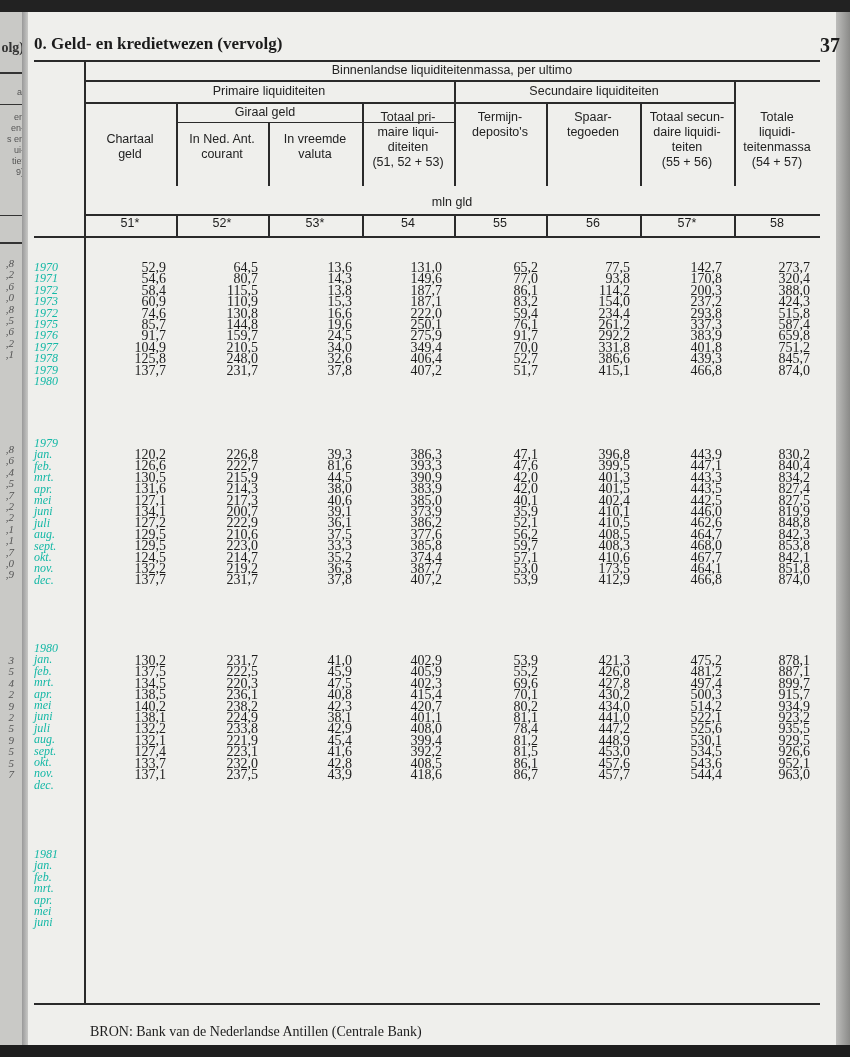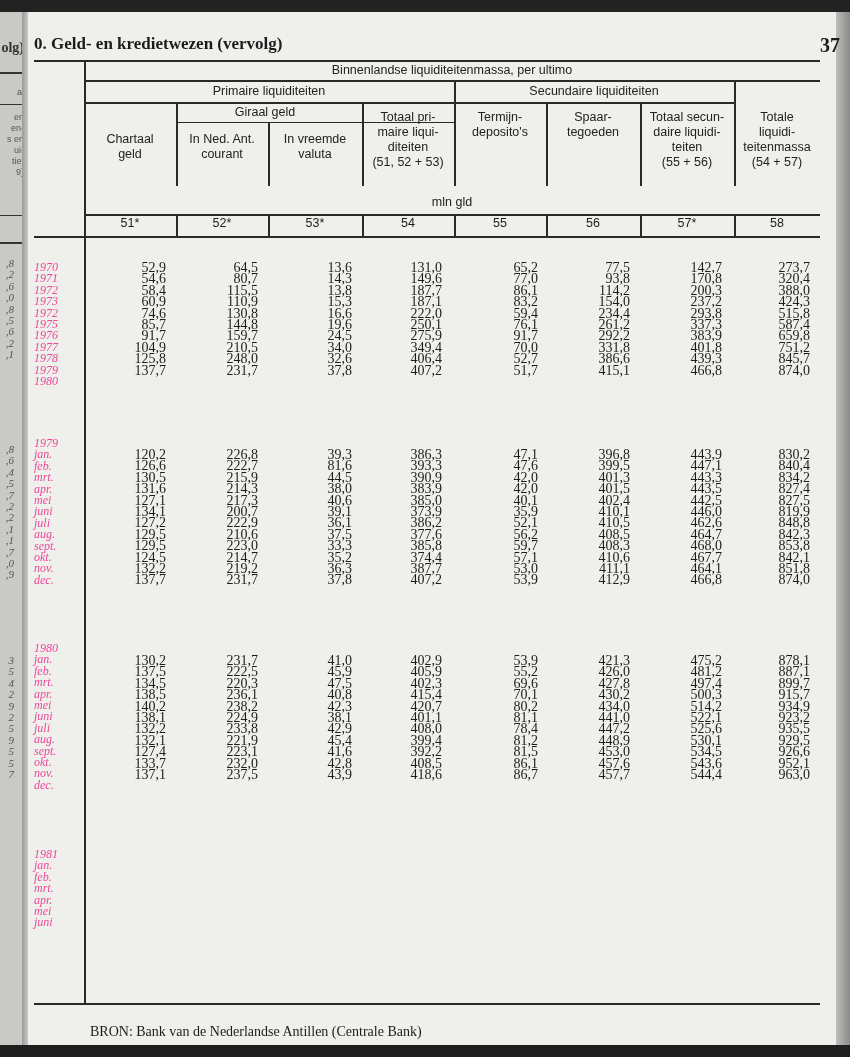--- a/index.html
+++ b/index.html
@@ -26,21 +26,21 @@
   .section-title { position: absolute; left: 34px; top: 34px; font-weight: bold; font-size: 17px; color: #1c1c1c; }
   .page-number { position: absolute; left: 800px; top: 34px; font-weight: bold; font-size: 20px; margin-left: 20px; }
 
   .hline { position: absolute; background: #2a2a2a; }
   .vline { position: absolute; background: #2a2a2a; width: 1.5px; }
 
   .hdr { position: absolute; font-family: Liberation Sans, sans-serif; font-size: 12.5px; line-height: 15px; color: #222; text-align: center; }
 
   .col-num { position: absolute; top: 216px; height: 18px; font-family: "Liberation Sans", sans-serif; font-size: 12.5px; text-align: center; }
 
-  .labels { position: absolute; left: 34px; font-style: italic; font-size: 12px; line-height: 11.4px; color: #ec4899; }
+  .labels { position: absolute; left: 34px; font-style: italic; font-size: 12px; line-height: 11.4px; color: #14b8a6; }
   .labels div { height: 11.4px; white-space: nowrap; }
 
   .datacol { position: absolute; font-size: 14px; line-height: 11.4px; text-align: right; color: #1c1c1c; }
   .datacol div { height: 11.4px; }
 
   .source { position: absolute; left: 90px; top: 1024px; font-size: 14px; color: #1c1c1c; }
 </style>
 </head>
 <body>
 
@@ -417,21 +417,21 @@
       <div>396,8</div>
       <div>399,5</div>
       <div>401,3</div>
       <div>401,5</div>
       <div>402,4</div>
       <div>410,1</div>
       <div>410,5</div>
       <div>408,5</div>
       <div>408,3</div>
       <div>410,6</div>
-      <div>411,1</div>
+      <div>173,5</div>
       <div>412,9</div>
     </div>
     <div class="datacol" style="top: 449px; left: 652px; width: 70px;">
       <div>443,9</div>
       <div>447,1</div>
       <div>443,3</div>
       <div>443,5</div>
       <div>442,5</div>
       <div>446,0</div>
       <div>462,6</div>

